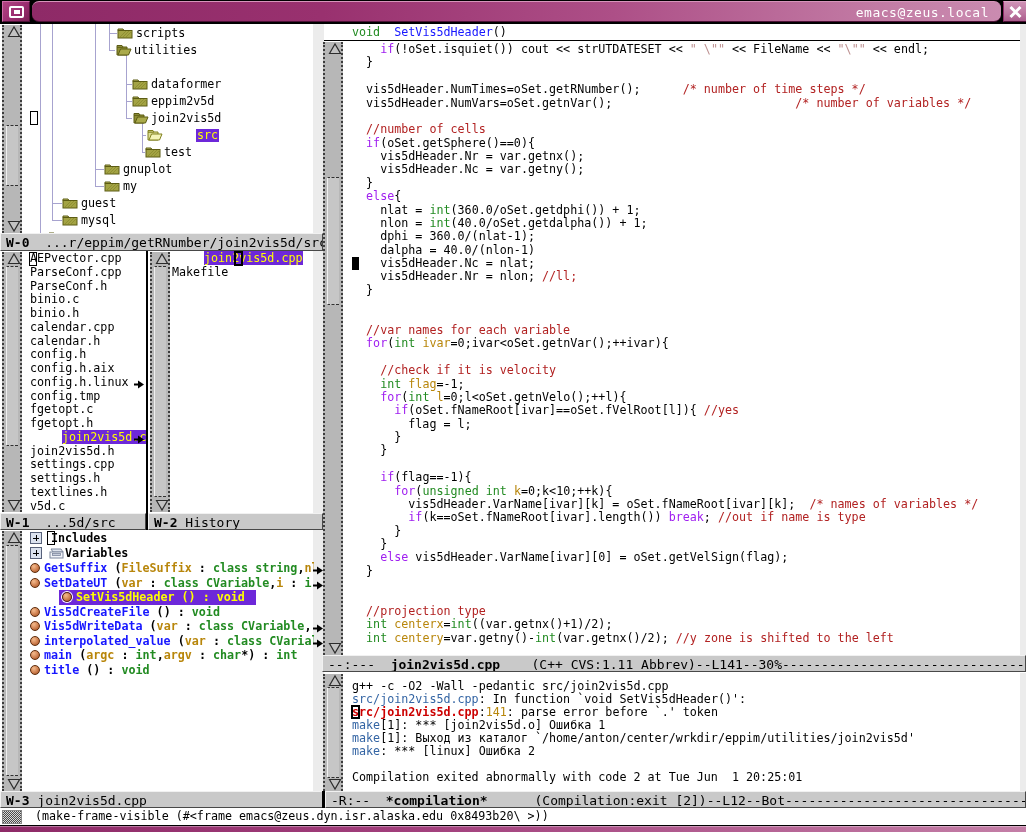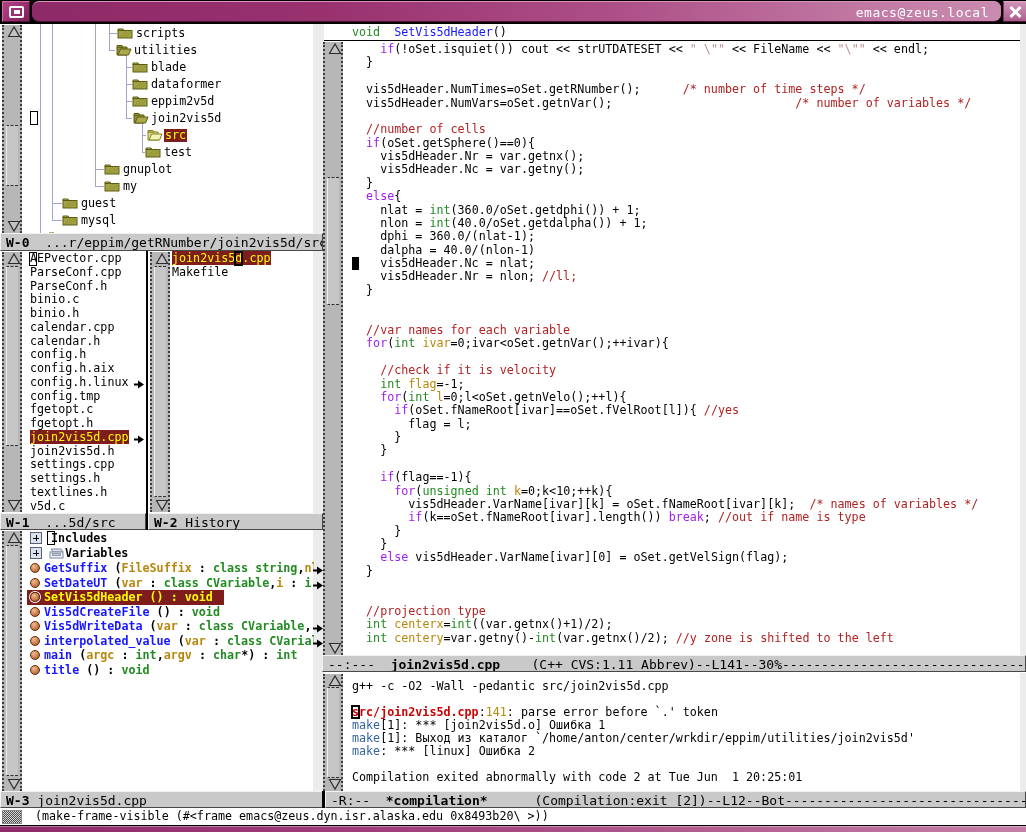--- a/index.html
+++ b/index.html
@@ -46,21 +46,21 @@
   .f { color:#1616ff; } 
   .v { color:#b8860b; } 
   .s { color:#bc8f8f; } 
   .c { color:#b22222; } 
   .i { color:#3465a4; } 
   .e { color:#cc0000; font-weight:bold; } 
   .n { color:#b8860b; } 
   .d { color:#000; }
   .y { color:#ffff00; }
 
-  .sel { background:#7f1d1d; color:#ffff00; }
+  .sel { background:#6d28d9; color:#ffff00;margin-left:32px; }
 
   
   #dir-pane      { left:0; top:24px;  width:324px; height:209px; background:#fff; overflow:hidden; }
   #dir-modeline  { left:0; top:233px; width:323px; height:18px; }
   #src-pane      { left:0; top:251px; width:146px; height:262px; background:#fff; overflow:hidden; }
   #w1w2-divider  { left:146px; top:251px; width:2px; height:279px; background:#000; }
   #hist-pane     { left:148px; top:251px; width:176px; height:262px; background:#fff; overflow:hidden; }
   #src-modeline  { left:0; top:513px; width:146px; height:17px; }
   #hist-modeline { left:148px; top:513px; width:175px; height:17px; }
   #met-pane      { left:0; top:530px; width:324px; height:261px; background:#fff; overflow:hidden;font-weight:bold; }
@@ -140,29 +140,20 @@
         <span class="tree-label" style="left: 135px;">scripts</span>
       </div>
       <div class="tree-row" style="left: 0px; top: 17.5px; width: 324px; height: 17px; position: absolute;">
         <div class="guide" style="left: 108.5px; top: 8px; width: 6.5px; height: 1px; position: absolute;"></div>
         <span style="left: 115px; top: 1.5px; position: absolute;"><svg width="17" height="14" viewBox="0 0 17 14">
             <path d="M2 4 L2 12 L12 12 L12 4 Z" fill="#8f8f33" stroke="#5c5c14" stroke-width="1"></path>
             <path d="M2 2.5 H7 L8 4 H2 Z" fill="#b9b960" stroke="#5c5c14" stroke-width="1"></path>
             <path d="M3 12 L5.5 6 L16 6 L13.5 12 Z" fill="#aaaa4c" stroke="#5c5c14" stroke-width="1"></path>
           </svg></span>
         <span class="tree-label" style="left: 133px;">utilities</span>
-      </div>
-      <div class="tree-row" style="left: 0px; top: 34.5px; width: 324px; height: 17px; position: absolute;">
-        <div class="guide" style="left: 126px; top: 8px; width: 6px; height: 1px; position: absolute;"></div>
-        <span style="left: 132px; top: 1.5px; position: absolute;"><svg width="16" height="13" viewBox="0 0 16 13">
-            <path d="M1 3 H6 L7 4.5 H1 Z" fill="#b9b960" stroke="#5c5c14" stroke-width="1"></path>
-            <rect x="1" y="4.5" width="14" height="7.5" fill="#a3a344" stroke="#5c5c14" stroke-width="1"></rect>
-            <path d="M3 11 L9 5 M6 11 L12 5 M9 11 L15 5" stroke="#8f8f33" stroke-width="1"></path>
-          </svg></span>
-        <span class="tree-label" style="left: 150px;">blade</span>
       </div>
       <div class="tree-row" style="left: 0px; top: 51.5px; width: 324px; height: 17px; position: absolute;">
         <div class="guide" style="left: 126px; top: 8px; width: 6px; height: 1px; position: absolute;"></div>
         <span style="left: 132px; top: 1.5px; position: absolute;"><svg width="16" height="13" viewBox="0 0 16 13">
             <path d="M1 3 H6 L7 4.5 H1 Z" fill="#b9b960" stroke="#5c5c14" stroke-width="1"></path>
             <rect x="1" y="4.5" width="14" height="7.5" fill="#a3a344" stroke="#5c5c14" stroke-width="1"></rect>
             <path d="M3 11 L9 5 M6 11 L12 5 M9 11 L15 5" stroke="#8f8f33" stroke-width="1"></path>
           </svg></span>
         <span class="tree-label" style="left: 150px;">dataformer</span>
       </div>
@@ -409,20 +400,21 @@
       <div class="code-line" style="top: 549.58px;"></div>
       <div class="code-line" style="top: 562.96px;"><span class="d">  </span><span class="c">//projection type</span></div>
       <div class="code-line" style="top: 576.34px;"><span class="d">  </span><span class="t">int</span><span class="d"> </span><span class="v">centerx</span><span class="d">=</span><span class="t">int</span><span class="d">((var.getnx()+1)/2);</span></div>
       <div class="code-line" style="top: 589.72px;"><span class="d">  </span><span class="t">int</span><span class="d"> </span><span class="v">centery</span><span class="d">=var.getny()-</span><span class="t">int</span><span class="d">(var.getnx()/2); </span><span class="c">//y zone is shifted to the left</span></div>
       <div class="block-cursor" style="left: 10px; top: 215.08px; position: absolute;"></div>
     </div>
   <div class="abs modeline" id="code-modeline"><span>--:---  </span><b>join2vis5d.cpp</b><span>    (C++ CVS:1.11 Abbrev)--L141--30%</span><span>--------------------------------------------------------------</span></div>
 
   <div class="abs" id="comp-pane">
       <div class="code-line" style="top: 7px;"><span class="d">g++ -c -O2 -Wall -pedantic src/join2vis5d.cpp</span></div>
+      <div class="code-line" style="top: 20.05px;"><span class="i">src/join2vis5d.cpp</span><span class="d">: In function `void SetVis5dHeader()':</span></div>
       <div class="code-line" style="top: 33.1px;"><span class="e">src/join2vis5d.cpp</span><span class="d">:</span><span class="n">141</span><span class="d">: parse error before `.' token</span></div>
       <div class="code-line" style="top: 46.15px;"><span class="i">make</span><span class="d">[1]: *** [join2vis5d.o] Ошибка 1</span></div>
       <div class="code-line" style="top: 59.2px;"><span class="i">make</span><span class="d">[1]: Выход из каталог `/home/anton/center/wrkdir/eppim/utilities/join2vis5d'</span></div>
       <div class="code-line" style="top: 72.25px;"><span class="i">make</span><span class="d">: *** [linux] Ошибка 2</span></div>
       <div class="code-line" style="top: 85.3px;"></div>
       <div class="code-line" style="top: 98.35px;"><span class="d">Compilation exited abnormally with code 2 at Tue Jun  1 20:25:01</span></div>
       <div class="hollow-cursor" style="border-width: 2px; width: 9px; height: 14px; left: 9px; top: 32.1px; position: absolute;"></div>
     </div>
   <div class="abs" id="modeline-divider"></div>
   <div class="abs modeline" id="comp-modeline"><span>-R:--  </span><b>*compilation*</b><span>      (Compilation:exit [2])--L12--Bot</span><span>--------------------------------------------------------------</span></div>

